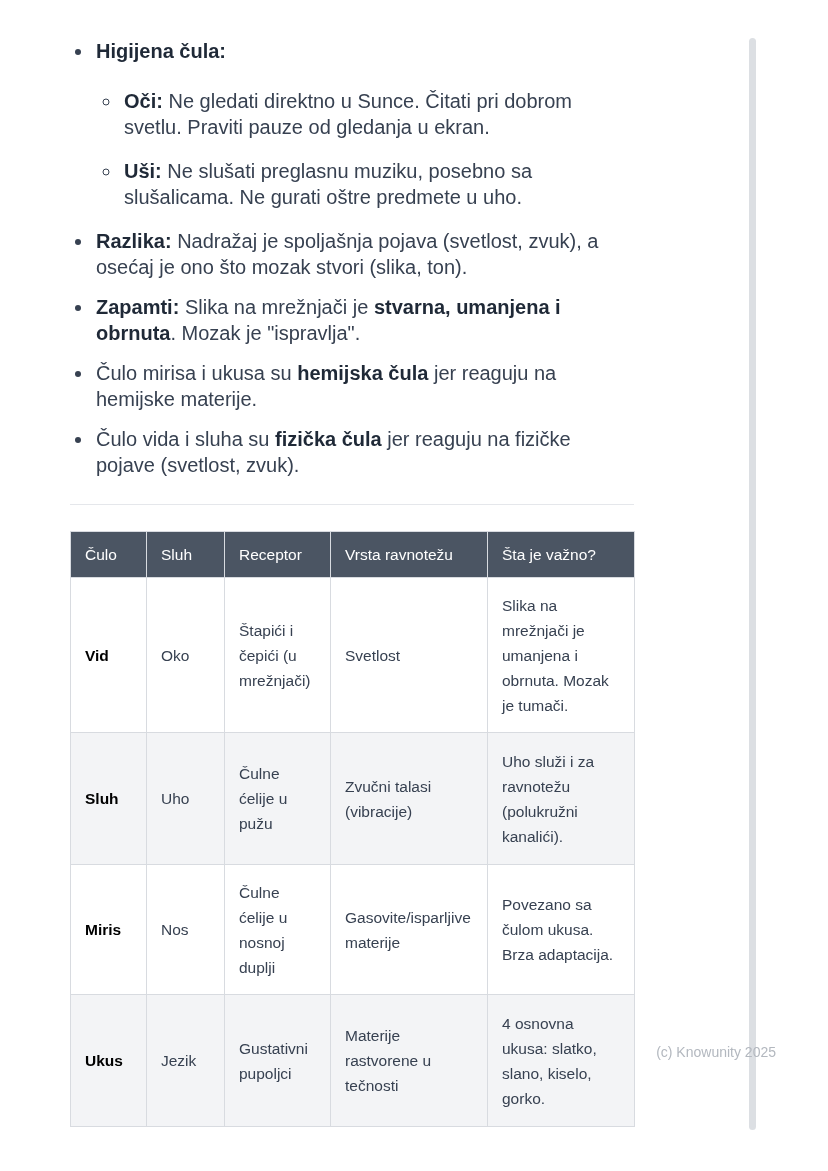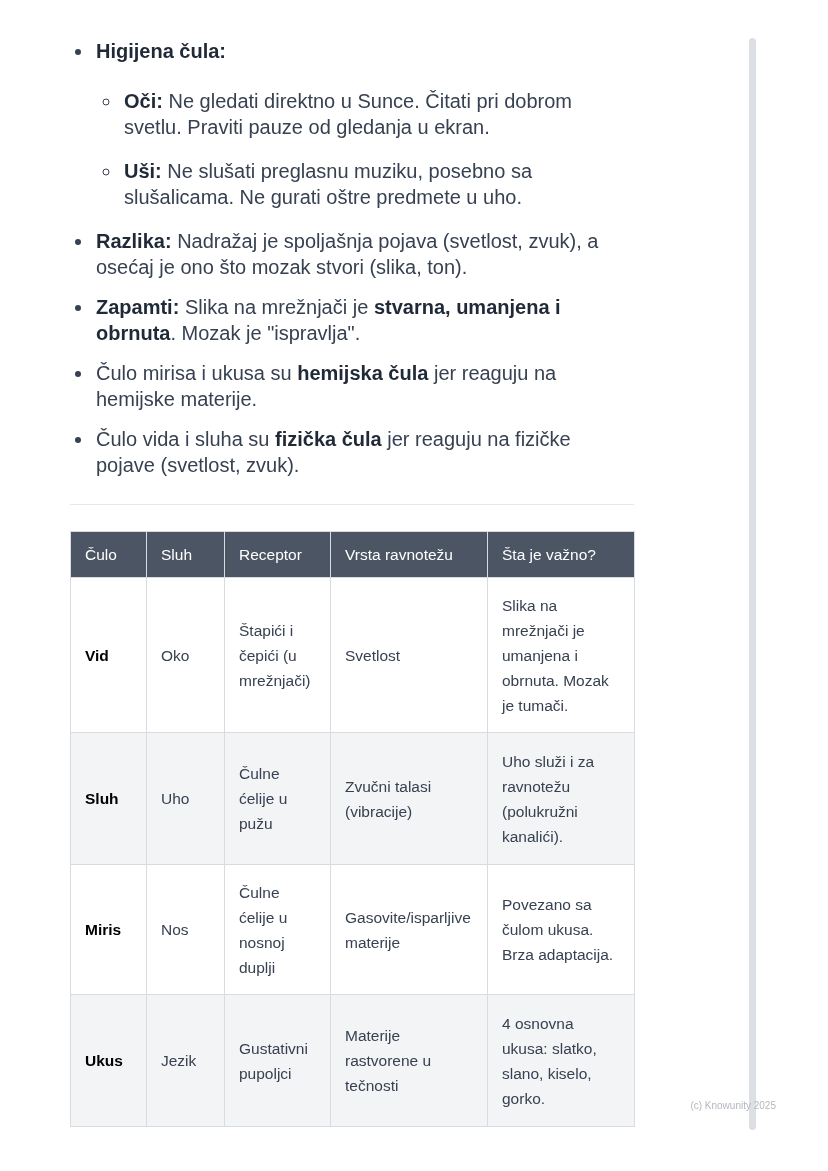--- a/index.html
+++ b/index.html
@@ -78,23 +78,23 @@
     font-size: 15.5px;
   }
   tr.row-vid   { height: 155px; background: #ffffff; }
   tr.row-sluh  { height: 132px; background: #f3f4f6; }
   tr.row-miris { height: 130px; background: #ffffff; }
   tr.row-ukus  { height: 132px; background: #f3f4f6; }
   td.cell-bold { font-weight: 700; color: #000000; }
 
   .footer-credit {
     position: absolute;
-    top: 1100px;
+    top: 1044px;
     right: 52px;
-    font-size: 10px;
+    font-size: 14px;
     color: #b3b8bf;
     z-index: 2;
     text-align: right;
   }
   .scrollbar-thumb {
     position: absolute;
     left: 749px;
     top: 38px;
     width: 7px;
     height: 1092px;

